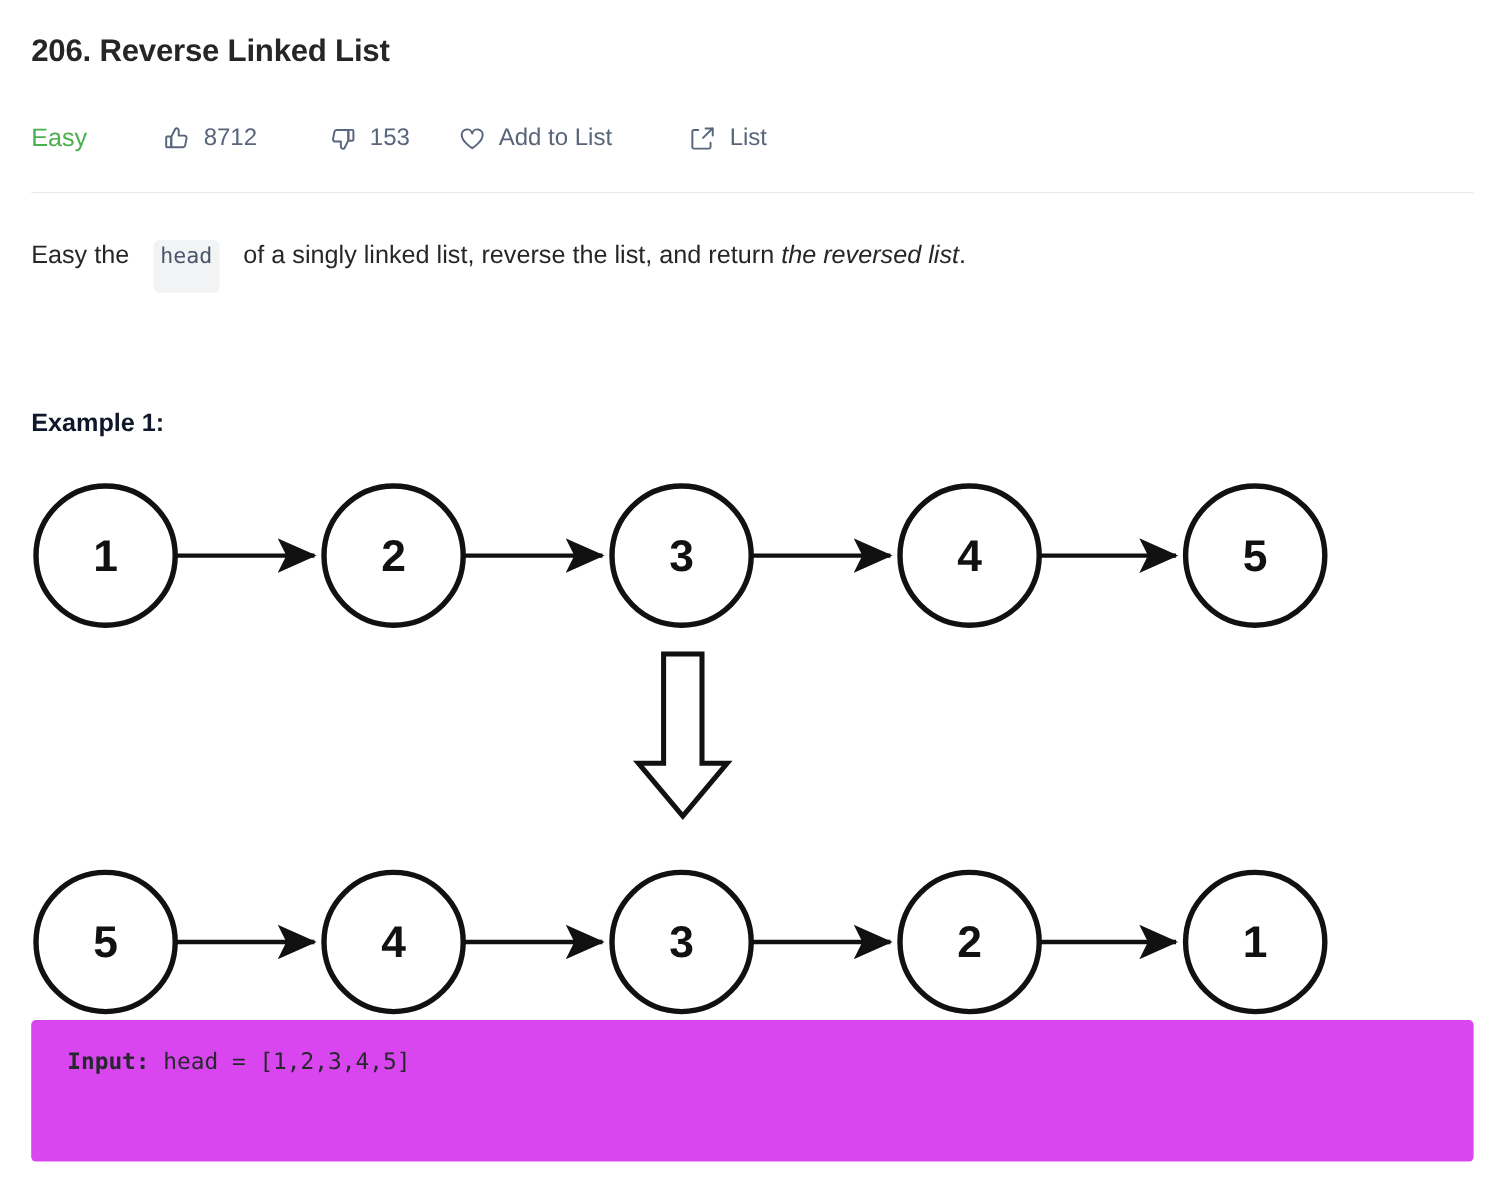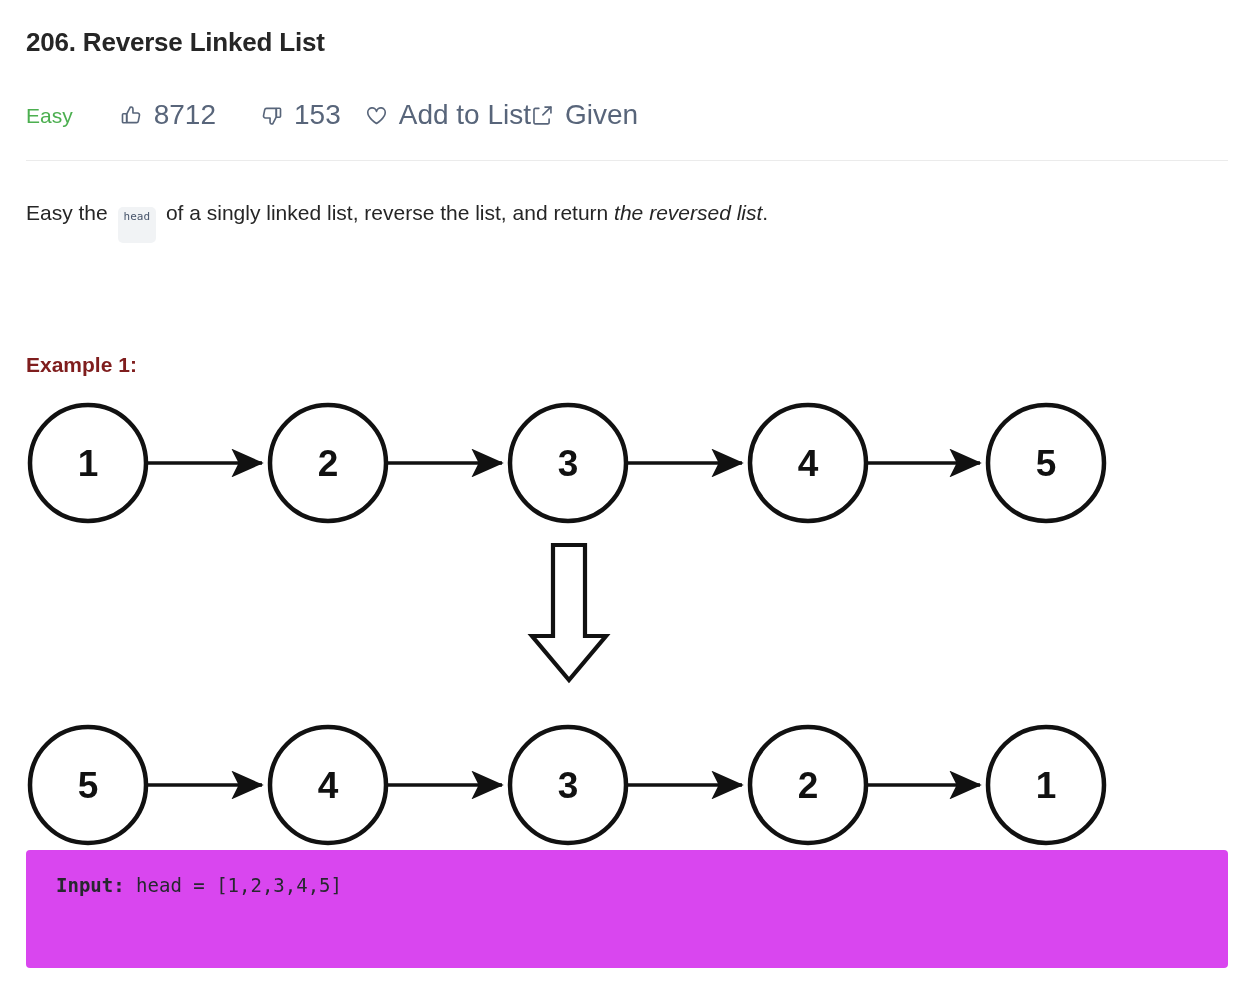--- a/index.html
+++ b/index.html
@@ -37,41 +37,41 @@
   }
 
   
   .meta-row {
     position: absolute;
     left: 26px;
     top: 99px;
     height: 32px;
     display: flex;
     align-items: center;
-    gap: 0;
+    gap: 16px;
   }
   .difficulty {
     font-size: 21px;
     color: #4CAF50;
     font-weight: normal;
     margin-right: 47px;
     line-height: 1;
   }
   .meta-item {
     display: flex;
     align-items: center;
     color: #58657a;
-    font-size: 28px;
+    font-size: 20px;
     line-height: 1;
     cursor: pointer;
   }
   .meta-item .lbl { margin-left: 11px; color: #58657a; }
   .gap-a { margin-right: 44px; }
   .gap-b { margin-right: 24px; }
-  .gap-c { }
+  .gap-c { margin-right: 48px; }
   .ico { display: inline-flex; align-items: center; justify-content: center; }
   .ico svg { display: block; }
 
   
   .divider {
     position: absolute;
     left: 26px;
     top: 160px;
     width: 1202px;
     height: 1px;
@@ -83,37 +83,37 @@
     position: absolute;
     left: 26px;
     top: 198px;
     width: 1190px;
     font-size: 21px;
     color: #262626;
     line-height: 1.45;
   }
   .inline-code {
     font-family: "DejaVu Sans Mono", "Liberation Mono", monospace;
-    font-size: 11px;
+    font-size: 18px;
     background: #f1f3f5;
     color: #48556b;
     border-radius: 5px;
     padding: 3px 6px 20px 6px;
-    margin: 0 4px;
+    margin: 0 14px;
   }
   .description em { font-style: italic; }
 
   
   .example-heading {
     position: absolute;
     left: 26px;
-    top: 353px;
+    top: 341px;
     font-size: 21px;
     font-weight: bold;
-    color: #7f1d1d;
+    color: #0f172a;
   }
 
   
   .diagram {
     position: absolute;
     left: 0;
     top: 390px;
     width: 1250px;
     height: 470px;
   }
@@ -180,21 +180,21 @@
     </span>
 
     <span class="meta-item">
       <span class="ico">
         <svg width="23" height="23" viewBox="0 0 24 24" fill="none" stroke="#58657a" stroke-width="1.7" stroke-linecap="round" stroke-linejoin="round">
           <path d="M8.2 4.6 H4.4 a1.3 1.3 0 0 0 -1.3 1.3 V19.4 a1.3 1.3 0 0 0 1.3 1.3 H17.6 a1.3 1.3 0 0 0 1.3 -1.3 V15.6"></path>
           <path d="M12.4 11.4 L20.6 3.2"></path>
           <path d="M14.6 3.2 H20.8 V9.4"></path>
         </svg>
       </span>
-      <span class="lbl">Given</span>
+      <span class="lbl">List</span>
     </span>
   </div>
 
   <div class="divider"></div>
 
   <div class="description">
     <span>Easy the </span><span class="inline-code">head</span><span> of a singly linked list, reverse the list, and return </span><em>the reversed list</em><span>.</span>
   </div>
 
   <div class="example-heading">Example 1:</div>

